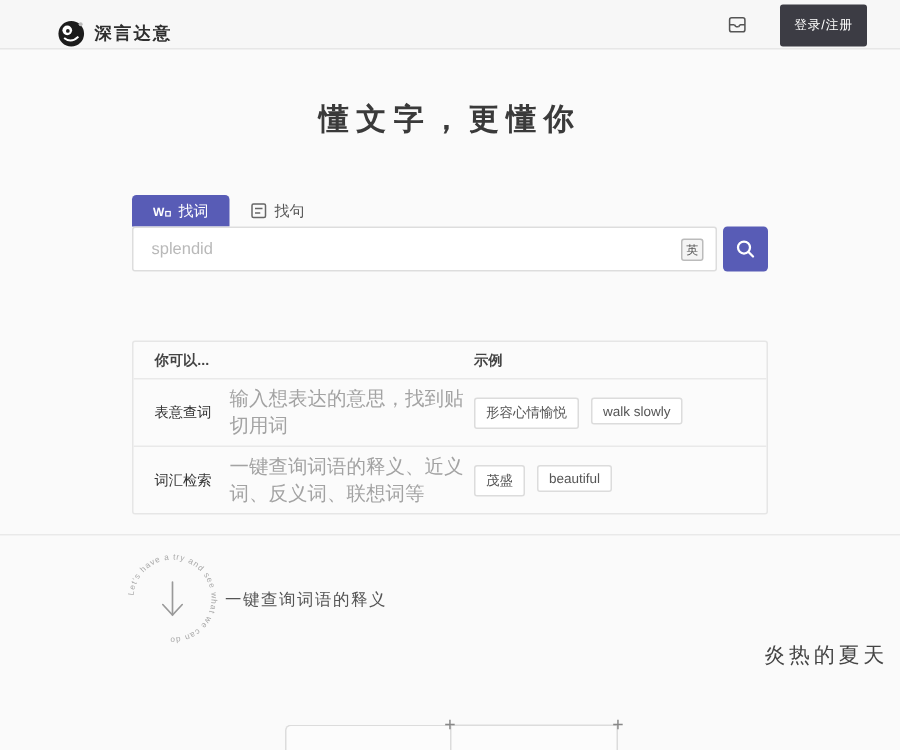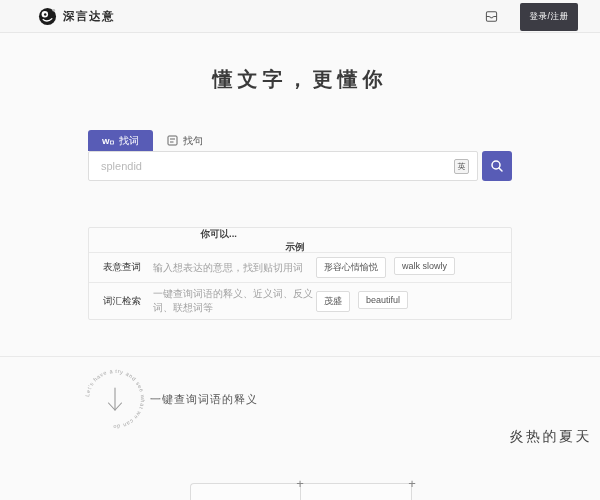--- a/index.html
+++ b/index.html
@@ -3,21 +3,21 @@
 <meta charset="utf-8">
 <style>
   * { margin:0; padding:0; box-sizing:border-box; }
   html,body { width:600px; height:500px; }
   body { font-family:"Liberation Sans", sans-serif; background:#fafafa; }
   #page { position:relative; width:600px; height:500px; overflow:hidden; background:#fafafa; }
 
   
   .header { position:absolute; top:0; left:0; width:600px; height:33px;
             background:#f7f7f7; border-bottom:1px solid #e7e7e7;
-            display:flex; align-items:center; }
+            display:flex; align-items:flex-end; }
   .logo-wrap { display:flex; align-items:center; gap:6px; margin-left:38px; }
   .logo-circle { width:19px; height:19px; display:block; }
   .logo-text { font-family:"Liberation Serif", serif; font-weight:bold;
                font-size:11.5px; color:#2f2f2f; letter-spacing:1.5px; }
   .header-right { position:absolute; right:22px; top:0; height:33px; display:flex; align-items:center; gap:22px; }
   .feedback-icon { width:13px; height:13px; display:block; cursor:pointer; }
   .login-btn { width:58px; height:28px; background:#3c3c44; color:#ffffff;
                font-size:8.5px; border:none; border-radius:2px; cursor:pointer;
                display:flex; align-items:center; justify-content:center; letter-spacing:0.5px; }
 
@@ -45,26 +45,26 @@
   .lang-badge { position:absolute; right:8px; top:7px; width:15px; height:15px;
                 border:1px solid #bbbbbb; border-radius:2px; background:#f4f4f4;
                 font-size:8px; color:#555; display:flex; align-items:center; justify-content:center; }
   .search-btn { width:30px; height:30px; margin-left:4px; background:#585cb6; border:none;
                 border-radius:3px; cursor:pointer; display:flex; align-items:center; justify-content:center; }
 
   
   .ftable { position:absolute; left:88px; top:227px; width:424px;
             background:#fbfbfb; border:1px solid #e6e6e6; border-radius:2px; }
   .frow { display:flex; align-items:center; min-height:24px; border-top:1px solid #e9e9e9; }
-  .frow.head { border-top:none; height:21px;flex-direction:column; }
+  .frow.head { border-top:none; height:21px; }
   .fcol1 { width:227px; padding-left:14px; display:flex; align-items:center; gap:12px; }
   .fcol2 { flex:1; padding-right:10px; display:flex; align-items:flex-start; gap:8px; }
   .fhead-label { font-size:9.5px; font-weight:bold; color:#444444; }
   .fname { font-size:9.5px; font-weight:normal; color:#333333; white-space:nowrap; }
-  .fdesc { font-size:10px; color:#a3a3a3; }
+  .fdesc { font-size:13px; color:#a3a3a3; }
   .chip { display:inline-flex; align-items:center; border:1px solid #dcdcdc; background:#ffffff;
           border-radius:2px; padding:3px 7px; font-size:9px; color:#555555; cursor:pointer;
           white-space:nowrap; }
   .frow.body { padding:4px 0; }
 
   
   .divider { position:absolute; left:0; top:356px; width:600px; height:1px; background:#e9e9e9; }
 
   
   .try-widget { position:absolute; left:75px; top:359px; width:80px; height:80px; }

